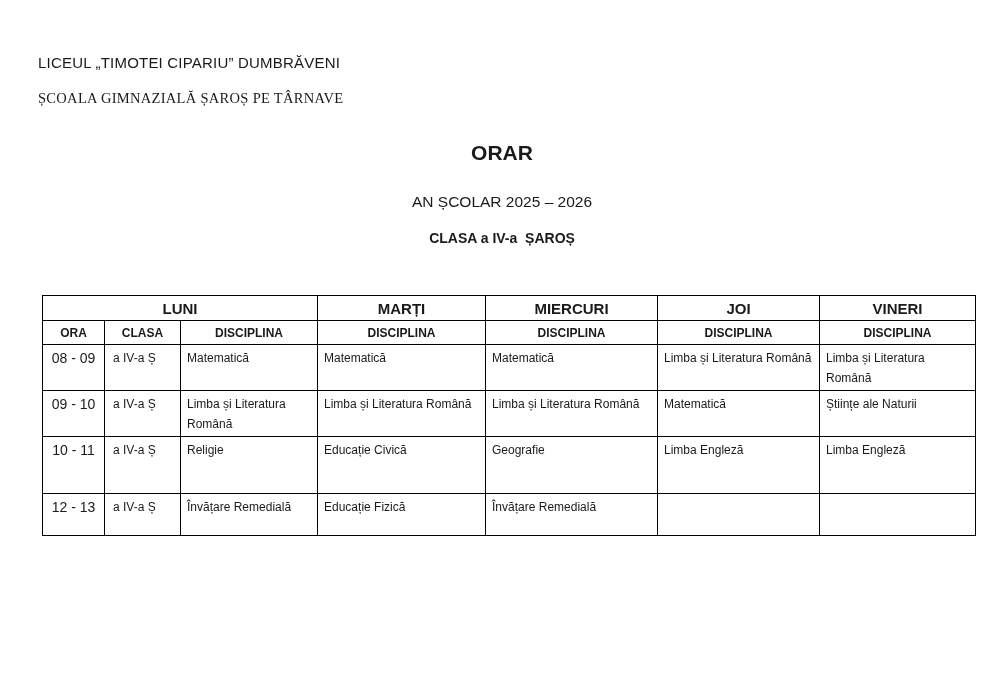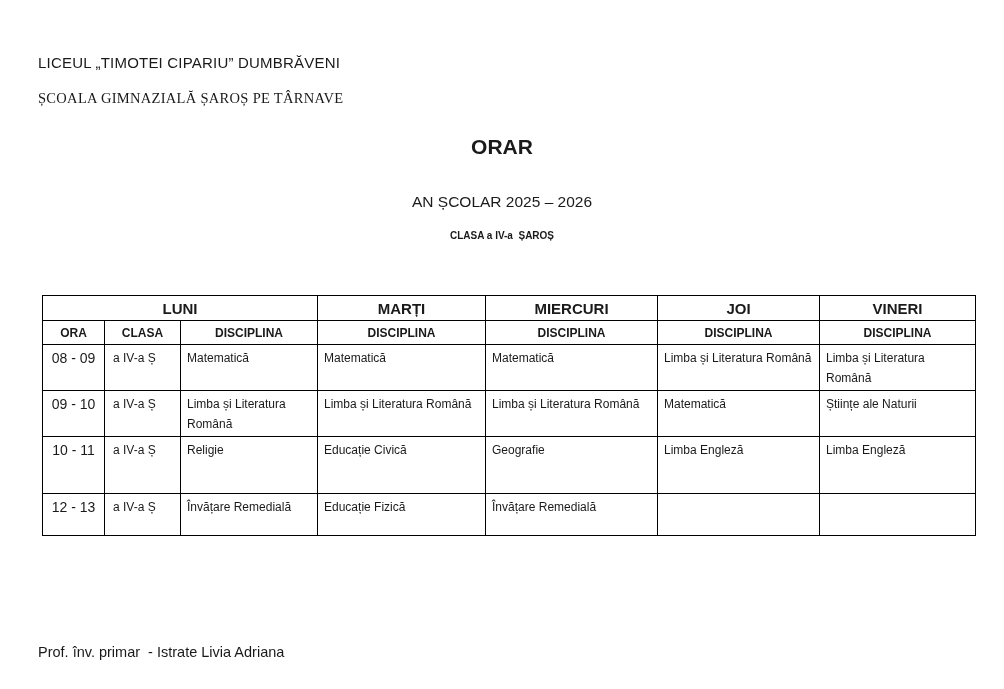--- a/index.html
+++ b/index.html
@@ -24,40 +24,40 @@
   .hdr2 {
     position: absolute;
     left: 38px; top: 58px;
     font-family: "Liberation Serif", serif;
     font-size: 14.5px;
     letter-spacing: 0.3px;
     color: #1a1a1a;
   }
   .title-main {
     position: absolute;
-    left: 0; top: 103px;
+    left: 0; top: 109px;
     width: 100%;
     text-align: center;
     font-size: 21px;
     font-weight: bold;
   }
   .title-year {
     position: absolute;
     left: 0; top: 161px;
     width: 100%;
     text-align: center;
     font-size: 15.5px;
     white-space: pre;
   }
   .title-class {
     position: absolute;
     left: 0; top: 198px;
     width: 100%;
     text-align: center;
-    font-size: 10px;
+    font-size: 14px;
     font-weight: bold;
     white-space: pre;
   }
   table.timetable {
     position: absolute;
     left: 42px; top: 263px;
     width: 933px;
     border-collapse: collapse;
     table-layout: fixed;
   }
@@ -180,15 +180,14 @@
         <td class="clasa">a IV-a Ș</td>
         <td>Învățare Remedială</td>
         <td>Educație Fizică</td>
         <td>Învățare Remedială</td>
         <td></td>
         <td></td>
       </tr>
     </tbody>
   </table>
 
-  <div class="footer">Prof. înv. primar  - Istrate Livia Adriana</div>
 
 </div>
 
 </body></html>

